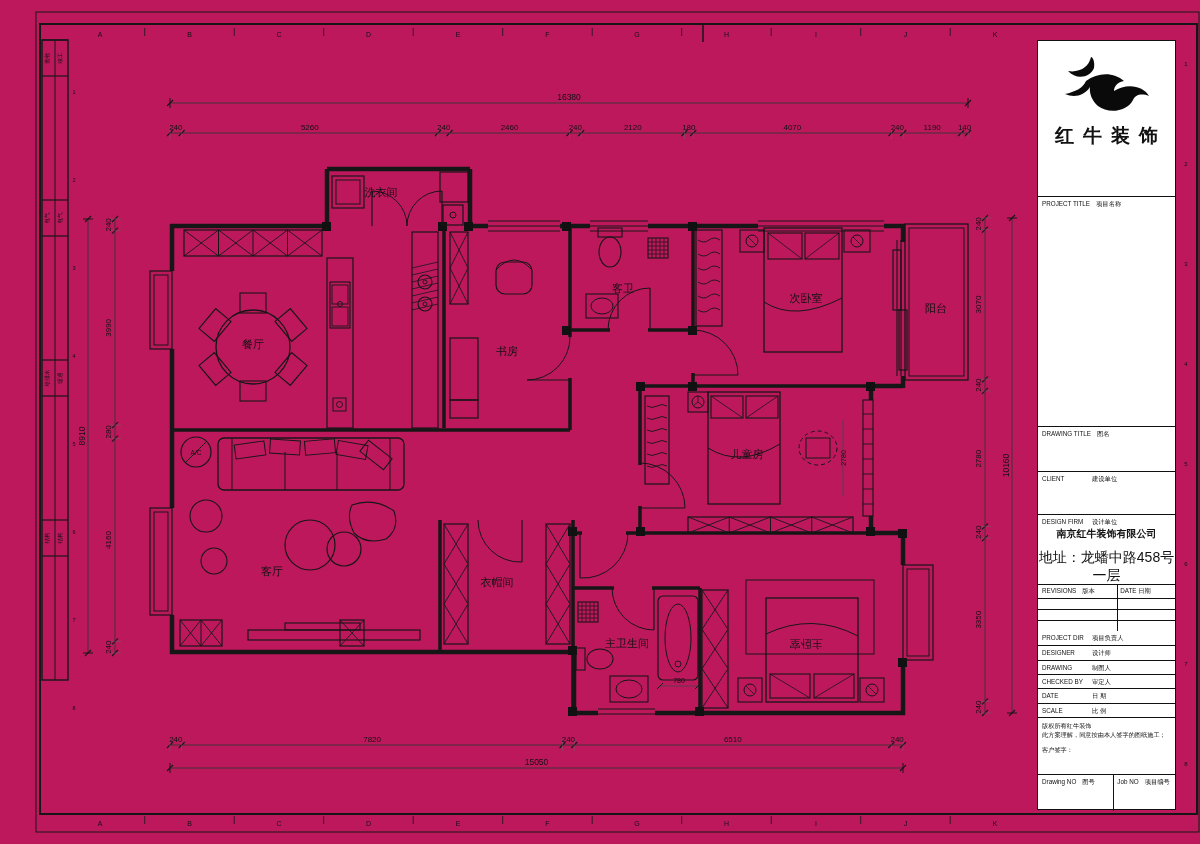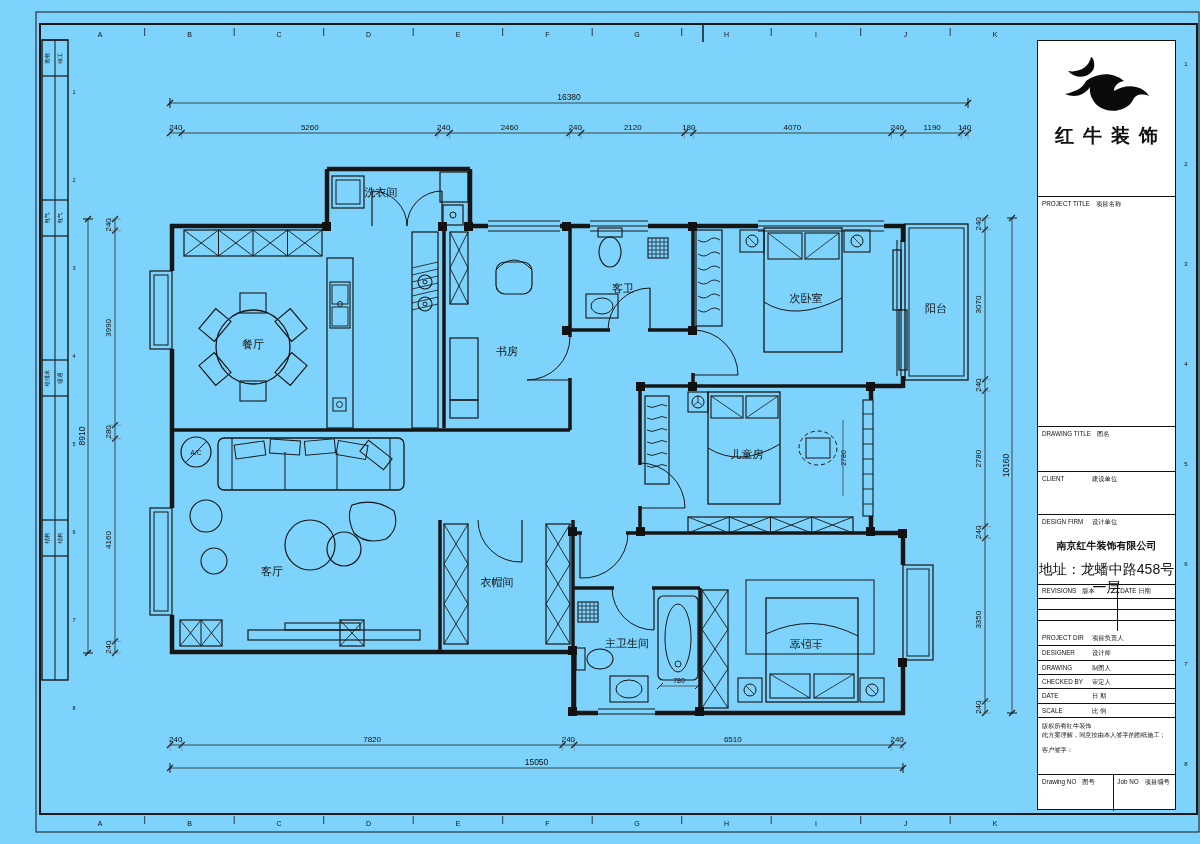--- a/index.html
+++ b/index.html
@@ -1,31 +1,31 @@
 <!DOCTYPE html>
 <html><head>
 <meta charset="utf-8">
 <style>
   html,body{margin:0;padding:0;background:#e9e9e9;}
-  .sheet{position:relative;width:1200px;height:844px;background:#7dd3fc;overflow:hidden;
+  .sheet{position:relative;width:1200px;height:844px;background:#be185d;overflow:hidden;
          font-family:"Liberation Sans",sans-serif;color:#111;}
   svg text{font-family:"Liberation Sans",sans-serif;}
   
   .titleblock{position:absolute;left:1037px;top:40px;width:139px;height:770px;
               border:1.5px solid #111;box-sizing:border-box;background:#fff;}
   .tb{position:absolute;left:0;width:100%;box-sizing:border-box;}
   .tb-logo{top:0;height:155px;text-align:center;}
   .tb-logo svg{margin-top:14px;}
   .tb-logoname{font-family:Liberation Serif, serif;font-weight:bold;font-size:19px;
                letter-spacing:9px;padding-left:9px;margin-top:2px;}
   .tb-project{top:155px;height:230px;border-top:1.5px solid #111;}
   .tb-drawtitle{top:385px;height:45px;border-top:1.5px solid #111;}
   .tb-client{top:430px;height:43px;border-top:1.5px solid #111;}
   .tb-firm{top:473px;height:70px;border-top:1.5px solid #111;text-align:center;}
-  .tb-company{font-size:10px;font-weight:bold;margin-top:12px;}
+  .tb-company{font-size:10px;font-weight:bold;}
   .tb-addr{font-size:14px;margin-top:8px;}
   .tb-rev{top:543px;height:47px;border-top:1.5px solid #111;}
   .rev-split{position:absolute;left:58%;top:0;bottom:0;width:1px;background:#111;}
   .rev-head{height:13px;border-bottom:1px solid #111;position:relative;}
   .rev-row{height:10px;border-bottom:1px solid #111;}
   .rev-row:last-child{border-bottom:none;}
   .tb-rows{top:590px;height:86px;}
   .tb-row{height:14.33px;border-top:1px solid #111;box-sizing:border-box;}
   .tb-row:first-child{border-top:none;}
   .tb-copy{top:676px;height:57px;border-top:1.5px solid #111;font-size:6.2px;line-height:8.5px;

